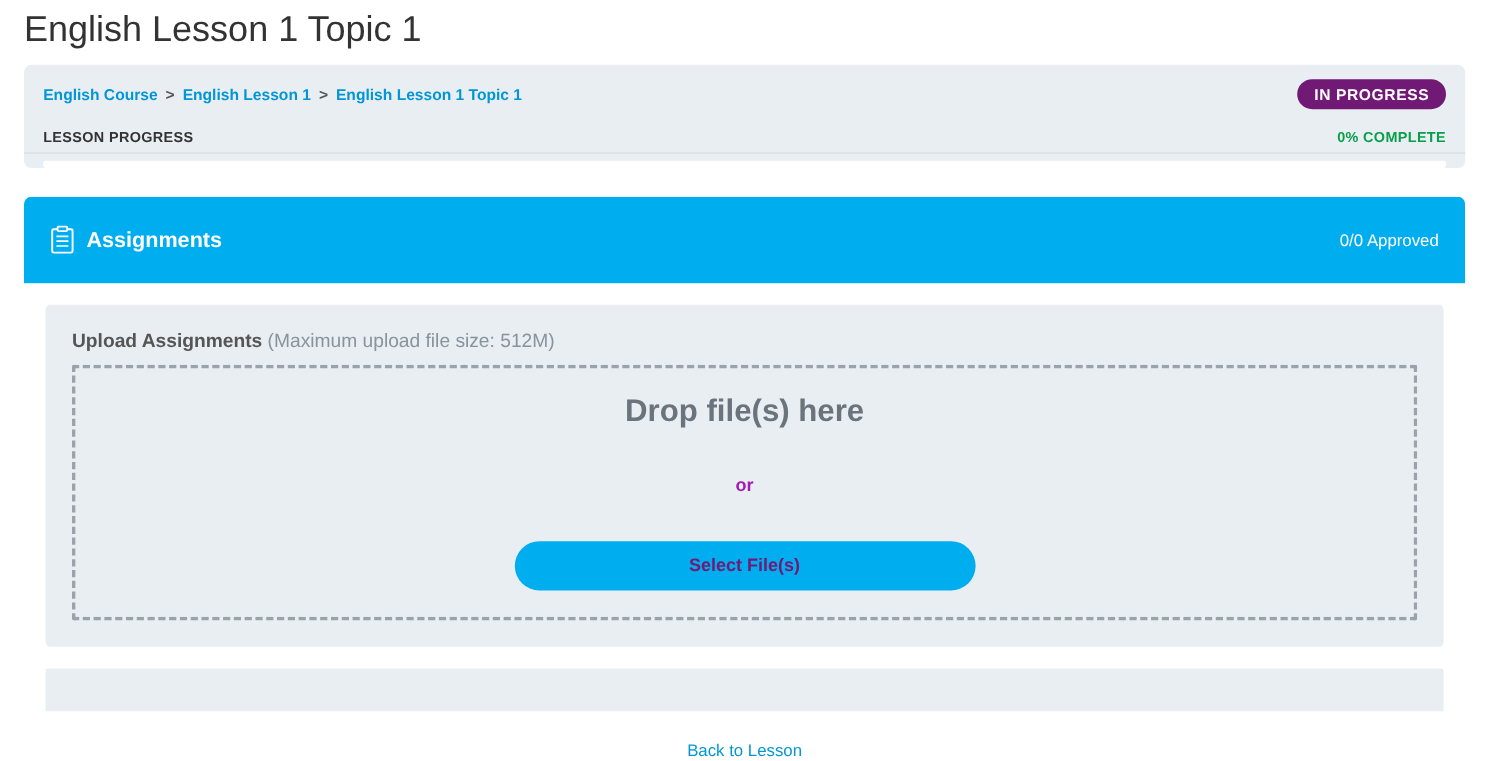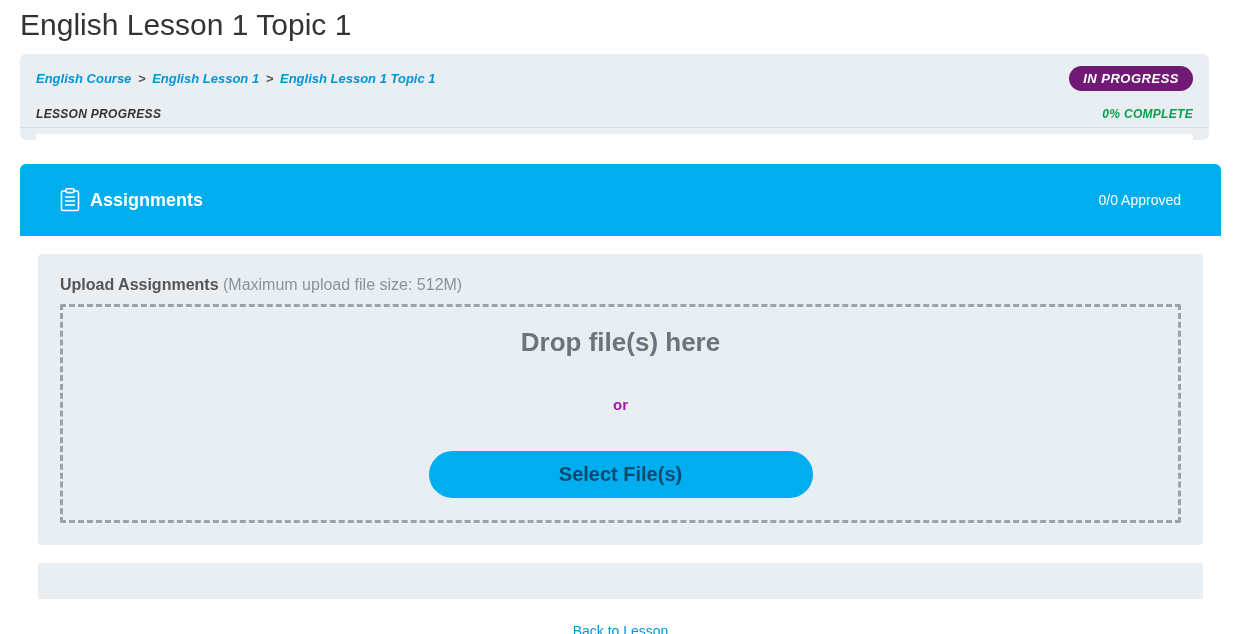--- a/index.html
+++ b/index.html
@@ -11,23 +11,22 @@
     }
     .page-title {
       font-size: 30px;
       font-weight: 400;
       color: #333;
       padding: 8px 20px 12px 20px;
     }
     .progress-card {
       background: #e9eef3;
       border-radius: 6px;
-      margin: 0 32px 16px 20px;
+      margin: 0 20px 16px 20px;
       padding-bottom: 0;
-      font-style: italic;
     }
     .breadcrumb-row {
       display: flex;
       justify-content: space-between;
       align-items: center;
       padding: 12px 16px 10px 16px;
     }
     .breadcrumb {
       font-size: 13px;
       font-weight: 700;
@@ -79,21 +78,21 @@
       margin: 24px 20px 0 20px;
       border-radius: 6px;
       overflow: hidden;
     }
     .assignments-header {
       background: #00aeef;
       color: #fff;
       display: flex;
       align-items: center;
       justify-content: space-between;
-      padding: 24px 40px;
+      padding: 24px 22px;
     }
     .assignments-header-left {
       display: flex;
       align-items: center;
       gap: 10px;
     }
     .assignments-title {
       font-size: 18px;
       font-weight: 700;
     }
@@ -135,23 +134,23 @@
     }
     .or-text {
       font-size: 15px;
       font-weight: 700;
       color: #a21caf;
       margin-bottom: 38px;
     }
     .select-files-btn {
       display: inline-block;
       background: #00aeef;
-      color: #0c4a6e;
-      font-weight: 700;
-      font-size: 20px;
+      color: #701a75;
+      font-weight: 700;
+      font-size: 15px;
       border: none;
       border-radius: 24px;
       padding: 12px 20px;
       width: 384px;
       cursor: pointer;
       font-family: inherit;
     }
 
     .grey-block {
       background: #e9eef3;

